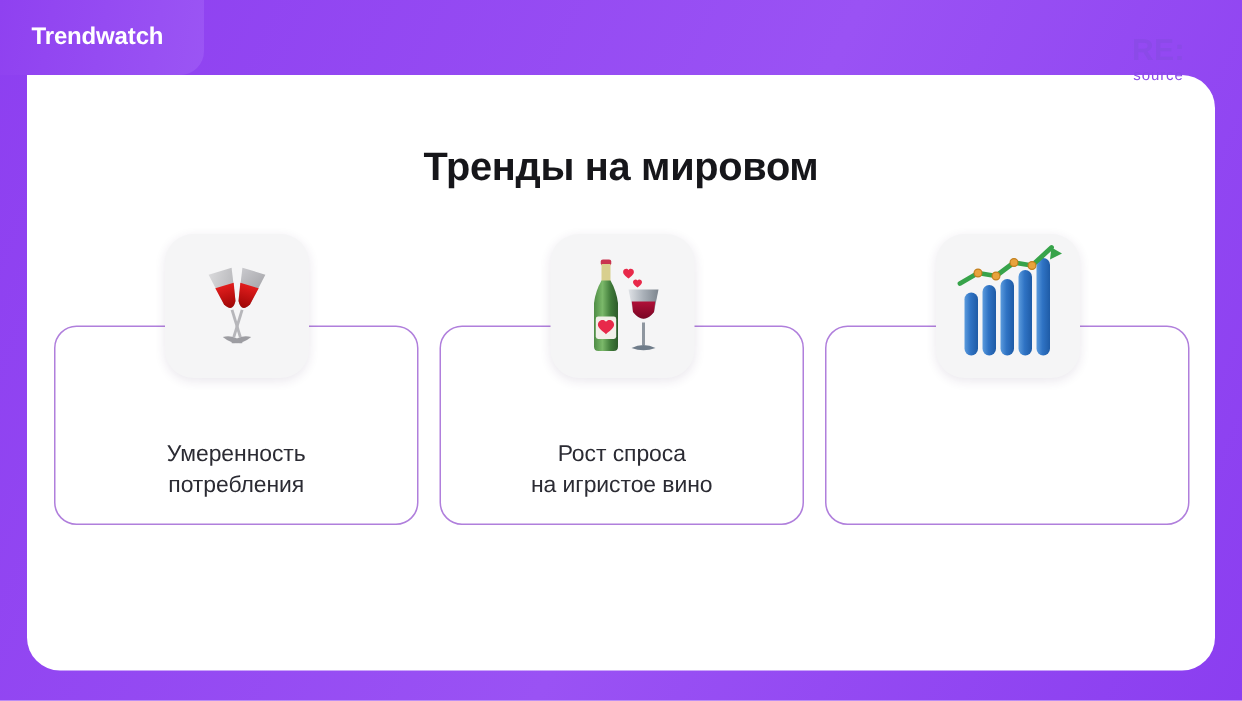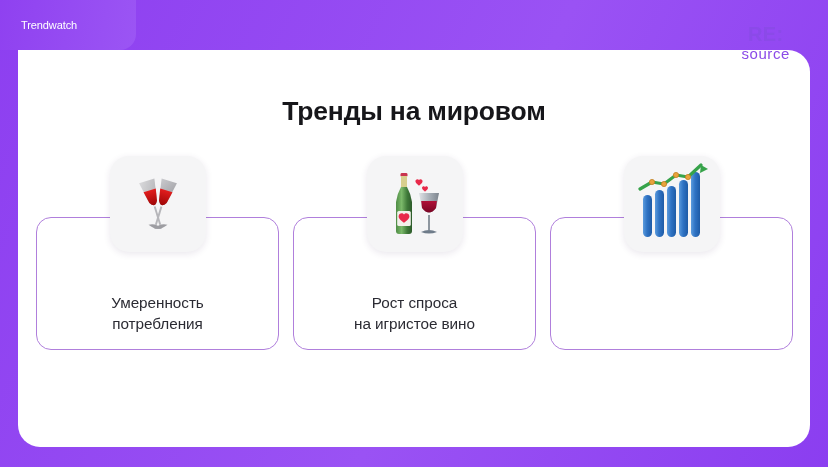--- a/index.html
+++ b/index.html
@@ -16,21 +16,21 @@
   }
   
   #tab {
     position:absolute; left:0; top:0; width:136px; height:50px;
     display:flex; align-items:center; padding-left:21px;
     border-bottom-right-radius:16px;
     background: linear-gradient(100deg,#8f41f0,#9b55f4);
     z-index:4;
   }
   #tab .label {
-    color:#ffffff; font-size:11px; font-weight:normal;
+    color:#ffffff; font-size:16px; font-weight:bold;
     letter-spacing:-0.1px; white-space:nowrap;
   }
   
   #panel {
     position:absolute; left:18px; top:50px;
     width:792px; height:397px;
     background:#ffffff;
     border-radius:22px;
     border-top-left-radius:0;
   }
@@ -42,21 +42,21 @@
   #logo {
     position:absolute; right:20px; top:-26px;
     text-align:center; line-height:1;
     z-index:5;
   }
   #logo .re {
     font-size:20px; font-weight:bold; color:#8b4ae8;
     letter-spacing:0.3px;
   }
   #logo .src {
-    font-size:15px; color:#8b4ae8; letter-spacing:0.6px;
+    font-size:10px; color:#8b4ae8; letter-spacing:0.6px;
     margin-top:2px;
   }
   
   #title {
     position:absolute; left:0; right:0; top:-5px;
     text-align:center;
     font-size:26.5px; font-weight:bold; color:#16161a;
     line-height:1.36; letter-spacing:-0.2px;margin-top:48px;
   }
   #title .l2 { display:block; }

